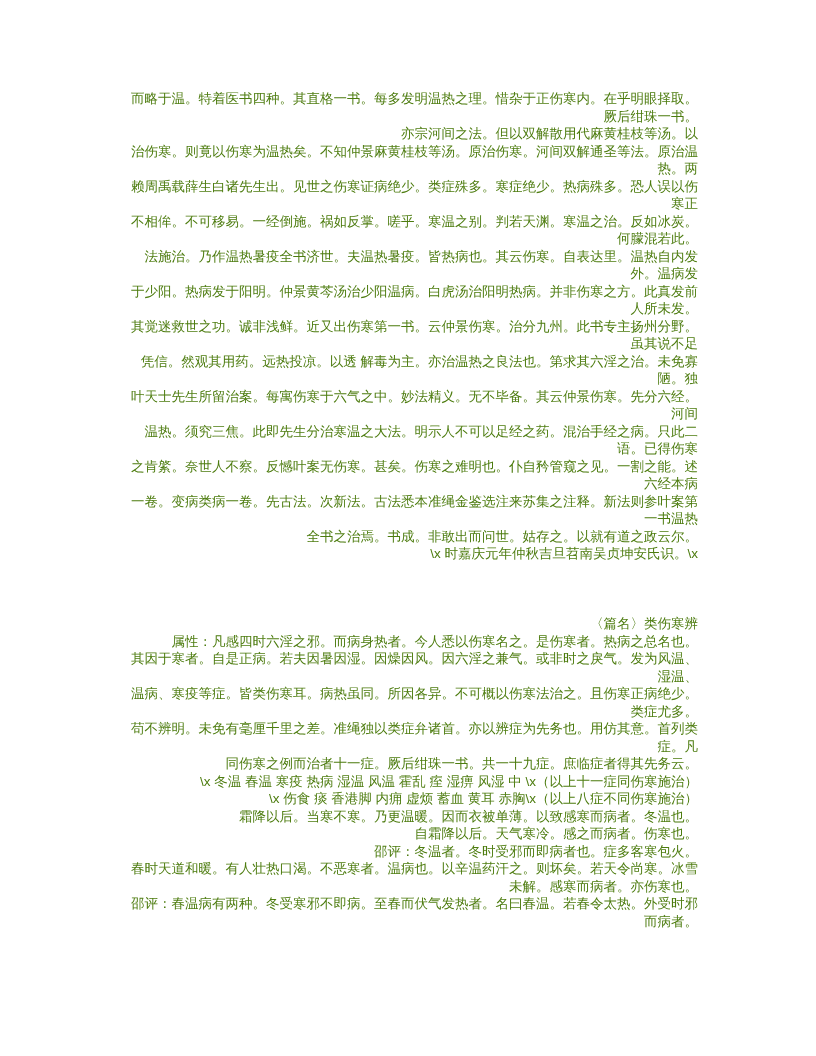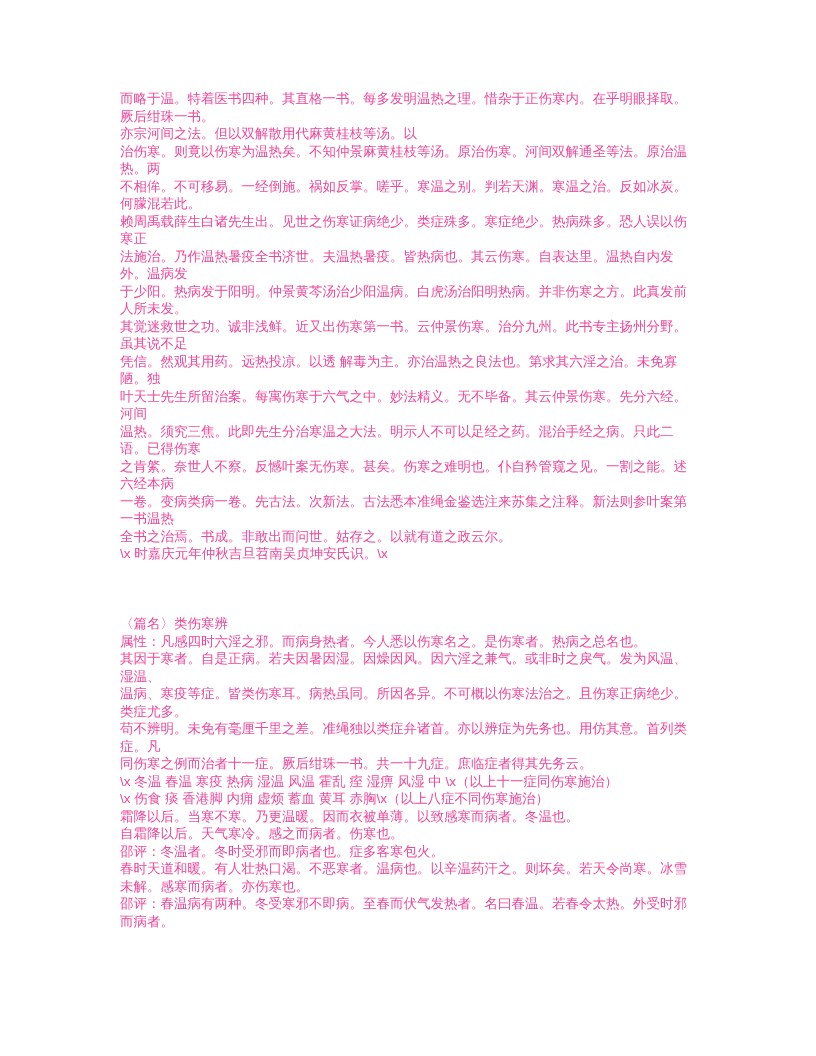--- a/index.html
+++ b/index.html
@@ -12,42 +12,42 @@
     width: 816px;
     height: 1056px;
     background: #ffffff;
     overflow: hidden;
   }
   .doc {
     position: absolute;
     left: 120px;
     top: 90px;
     width: 578px;
-    color: #ec4899;
+    color: #4d7c0f;
     font-family: "Liberation Sans", sans-serif;
     font-size: 13.5px;
     line-height: 17.5px;
-    text-align: left;
+    text-align: right;
   }
   .line {
     min-height: 17.5px;
     white-space: pre-wrap;
     overflow-wrap: break-word;
   }
 </style>
 </head>
 <body>
 
 <div class="page">
   <div class="doc">
       <div class="line">而略于温。特着医书四种。其直格一书。每多发明温热之理。惜杂于正伤寒内。在乎明眼择取。厥后绀珠一书。</div>
       <div class="line">亦宗河间之法。但以双解散用代麻黄桂枝等汤。以</div>
       <div class="line">治伤寒。则竟以伤寒为温热矣。不知仲景麻黄桂枝等汤。原治伤寒。河间双解通圣等法。原治温热。两</div>
+      <div class="line">赖周禹载薛生白诸先生出。见世之伤寒证病绝少。类症殊多。寒症绝少。热病殊多。恐人误以伤寒正</div>
       <div class="line">不相侔。不可移易。一经倒施。祸如反掌。嗟乎。寒温之别。判若天渊。寒温之治。反如冰炭。何朦混若此。</div>
-      <div class="line">赖周禹载薛生白诸先生出。见世之伤寒证病绝少。类症殊多。寒症绝少。热病殊多。恐人误以伤寒正</div>
       <div class="line">法施治。乃作温热暑疫全书济世。夫温热暑疫。皆热病也。其云伤寒。自表达里。温热自内发外。温病发</div>
       <div class="line">于少阳。热病发于阳明。仲景黄芩汤治少阳温病。白虎汤治阳明热病。并非伤寒之方。此真发前人所未发。</div>
       <div class="line">其觉迷救世之功。诚非浅鲜。近又出伤寒第一书。云仲景伤寒。治分九州。此书专主扬州分野。虽其说不足</div>
       <div class="line">凭信。然观其用药。远热投凉。以透 解毒为主。亦治温热之良法也。第求其六淫之治。未免寡陋。独</div>
       <div class="line">叶天士先生所留治案。每寓伤寒于六气之中。妙法精义。无不毕备。其云仲景伤寒。先分六经。河间</div>
       <div class="line">温热。须究三焦。此即先生分治寒温之大法。明示人不可以足经之药。混治手经之病。只此二语。已得伤寒</div>
       <div class="line">之肯綮。奈世人不察。反憾叶案无伤寒。甚矣。伤寒之难明也。仆自矜管窥之见。一割之能。述六经本病</div>
       <div class="line">一卷。变病类病一卷。先古法。次新法。古法悉本准绳金鉴选注来苏集之注释。新法则参叶案第一书温热</div>
       <div class="line">全书之治焉。书成。非敢出而问世。姑存之。以就有道之政云尔。</div>
       <div class="line">\x 时嘉庆元年仲秋吉旦苕南吴贞坤安氏识。\x</div>

